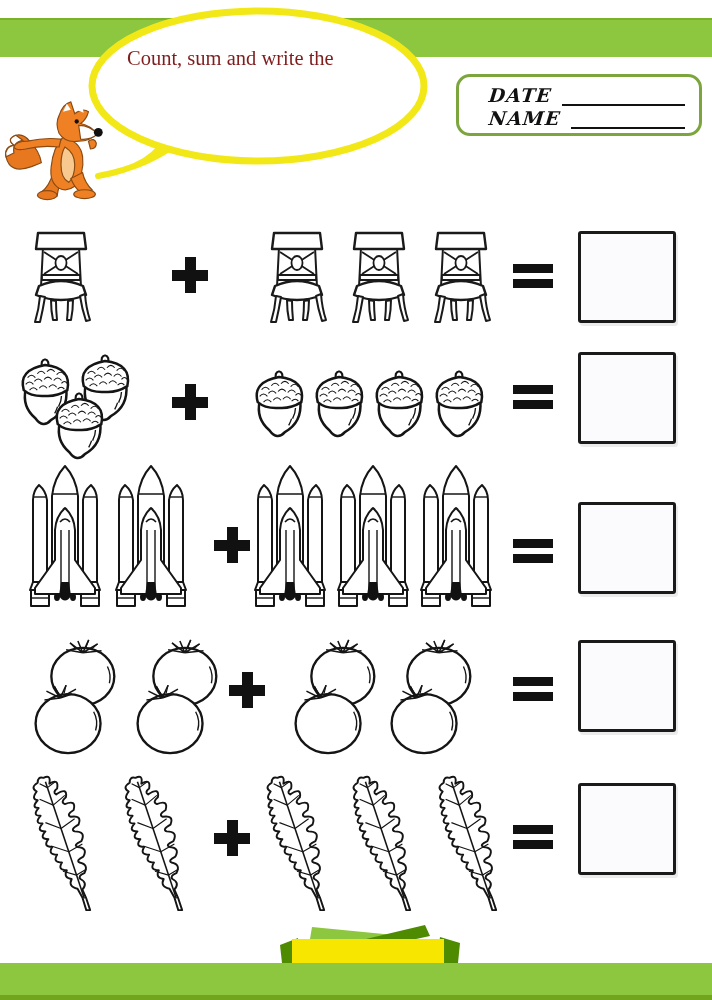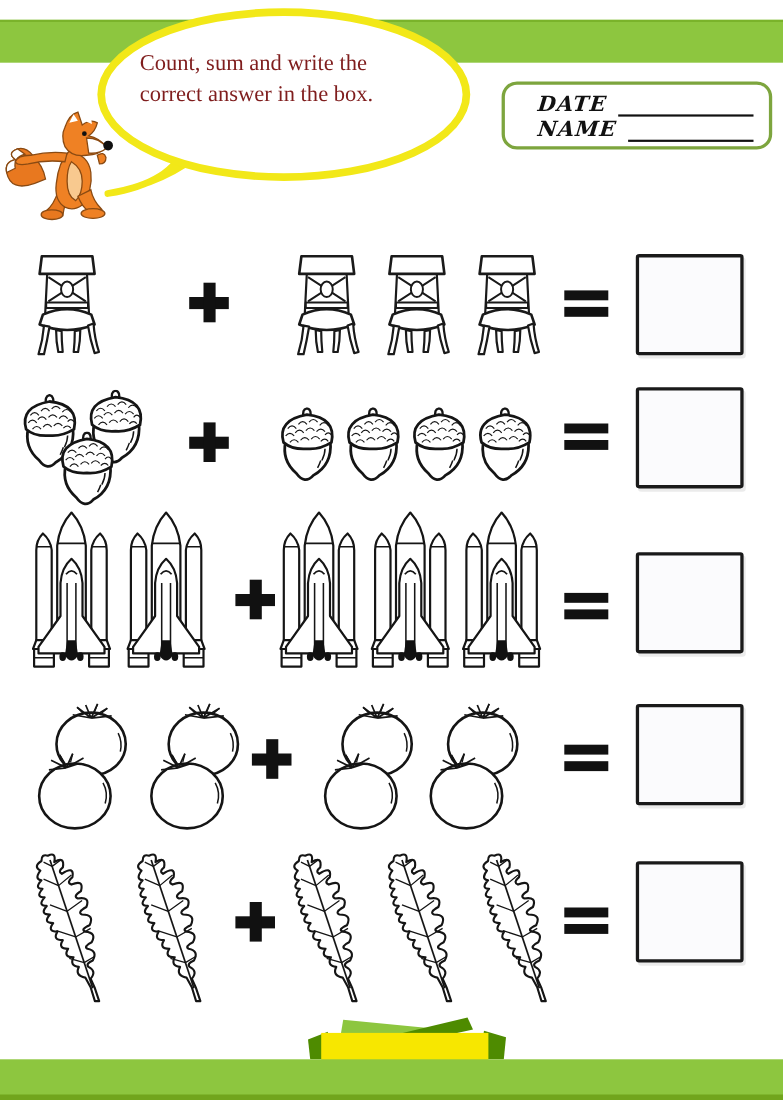--- a/index.html
+++ b/index.html
@@ -147,21 +147,20 @@
 
   <div class="band-top"></div>
 
   <div class="bubble-wrap">
     <svg width="348" height="186" viewBox="0 0 348 186" xmlns="http://www.w3.org/2000/svg">
       <path d="M84 128 Q74 162 14 172 Q68 162 102 132 Z" fill="#ffffff" stroke="#f2e818" stroke-width="6" stroke-linejoin="round"></path>
       <ellipse cx="174" cy="82" rx="166" ry="75" fill="#ffffff" stroke="#f2e818" stroke-width="7"></ellipse>
     </svg>
     <div class="btxt">
       <div>Count, sum and write the</div>
-      <div>correct answer in the box.</div>
     </div>
   </div>
 
   <svg class="fox" viewBox="0 0 120 108" xmlns="http://www.w3.org/2000/svg">
     <g stroke="#8a4a12" stroke-width="1.2">
       <path d="M30 72 Q8 80 4 62 Q2 52 12 50 Q4 44 14 40 Q22 38 28 46 Q38 56 40 68 Z" fill="#e8781f"></path>
       <path d="M4 62 Q2 52 12 50 Q4 44 14 40 L21 45 Q10 48 12 58 Z" fill="#fff"></path>
       <path d="M52 78 Q48 92 40 98 L56 102 Q58 90 61 82 Z" fill="#e8781f"></path>
       <ellipse cx="46" cy="101" rx="10" ry="4.5" fill="#e8781f"></ellipse>
       <path d="M62 42 Q80 46 82 62 Q84 78 74 92 Q66 98 58 94 Q48 88 50 72 Q52 52 62 42 Z" fill="#ef8124"></path>

